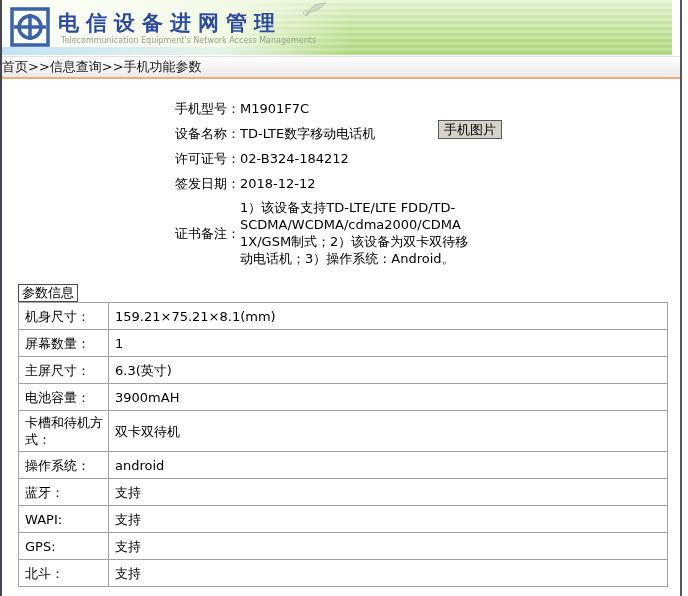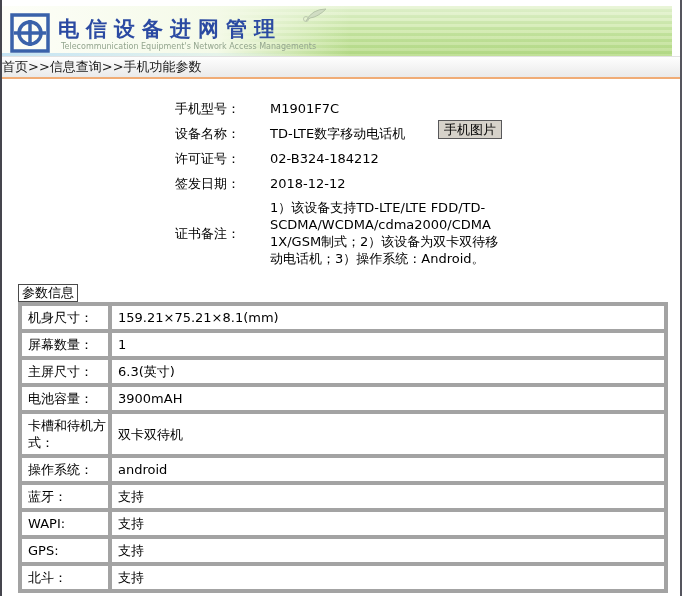--- a/index.html
+++ b/index.html
@@ -11,21 +11,20 @@
   .frame-left  { position:absolute; left:0; top:0; width:2px; height:596px; background:#45454d; }
   .frame-right { position:absolute; left:680px; top:0; width:2px; height:596px; background:#55555e; }
 
   
   .site-header {
     position:absolute; left:2px; top:0; width:670px; height:55px;
     background:
       linear-gradient(90deg, #fdfef8 0%, #f4fae8 32%, rgba(244,250,232,0) 52%),
       linear-gradient(180deg, rgba(255,255,255,.55) 0%, rgba(255,255,255,.12) 45%, rgba(140,190,80,.28) 100%),
       repeating-linear-gradient(180deg, #cfe9ab 0px, #cfe9ab 3px, #bade90 3px, #bade90 6px);
-    margin-top: 6px;
   }
   .logo { position:absolute; left:8px; top:7px; width:40px; height:40px; }
   .site-title {
     position:absolute; left:56px; top:9px; font-size:21px; font-weight:bold;
     color:#2b4aa2; letter-spacing:7px; white-space:nowrap;
   }
   .site-subtitle {
     position:absolute; left:59px; top:36px; font-size:8px; color:#93a58e; white-space:nowrap;
   }
   .leaf { position:absolute; left:300px; top:1px; opacity:.8; }
@@ -41,42 +40,42 @@
     background:linear-gradient(180deg,#fefefe,#eaeaea);
     border-top:1px solid #e2e2e2; border-bottom:2px solid #f0ac76;
     white-space:nowrap;
   }
   .crumb { cursor:pointer; }
 
   
   .device-form { position:absolute; left:0; top:99px; width:680px; }
   .frow { display:flex; margin-bottom:6px; line-height:19px; font-size:13px; color:#000; }
   .flabel { width:240px; text-align:right; flex:none; }
-  .fvalue { margin-left:30px; }
+  .fvalue { margin-left:0; }
   .frow.notes { align-items:center; }
   .frow.notes .fvalue { width:234px; line-height:17px; }
   .photo-btn {
     position:absolute; left:438px; top:2px; height:19px; line-height:16px;
     padding:0 5px; font-size:13px; color:#000;
     background:#d6d2ca; border:1px solid #58585a; cursor:pointer;
     font-family:inherit;
     margin-top:19px;
   }
 
   
   .section-label {
     position:absolute; left:18px; top:284px; font-size:13px; color:#000;
     border:1px solid #4a4a4a; padding:0 3px; height:18px; line-height:16px; background:#fff;font-family:Liberation Serif, serif;
   }
   .params-table {
     position:absolute; left:18px; top:302px; width:650px;
     border-collapse:collapse; table-layout:fixed;
   }
   .params-table td {
-    border:4px solid #a3a3a3; font-size:13px; color:#000;
+    border:1px solid #a3a3a3; font-size:13px; color:#000;
     padding:3px 6px 3px 6px; height:27px; vertical-align:middle; line-height:17px;
   }
   .params-table td.tlabel { width:90px; padding-right:2px; word-break:break-all; }
 </style>
 </head>
 <body>
 
 <div class="page">
 
   <div class="site-header">

